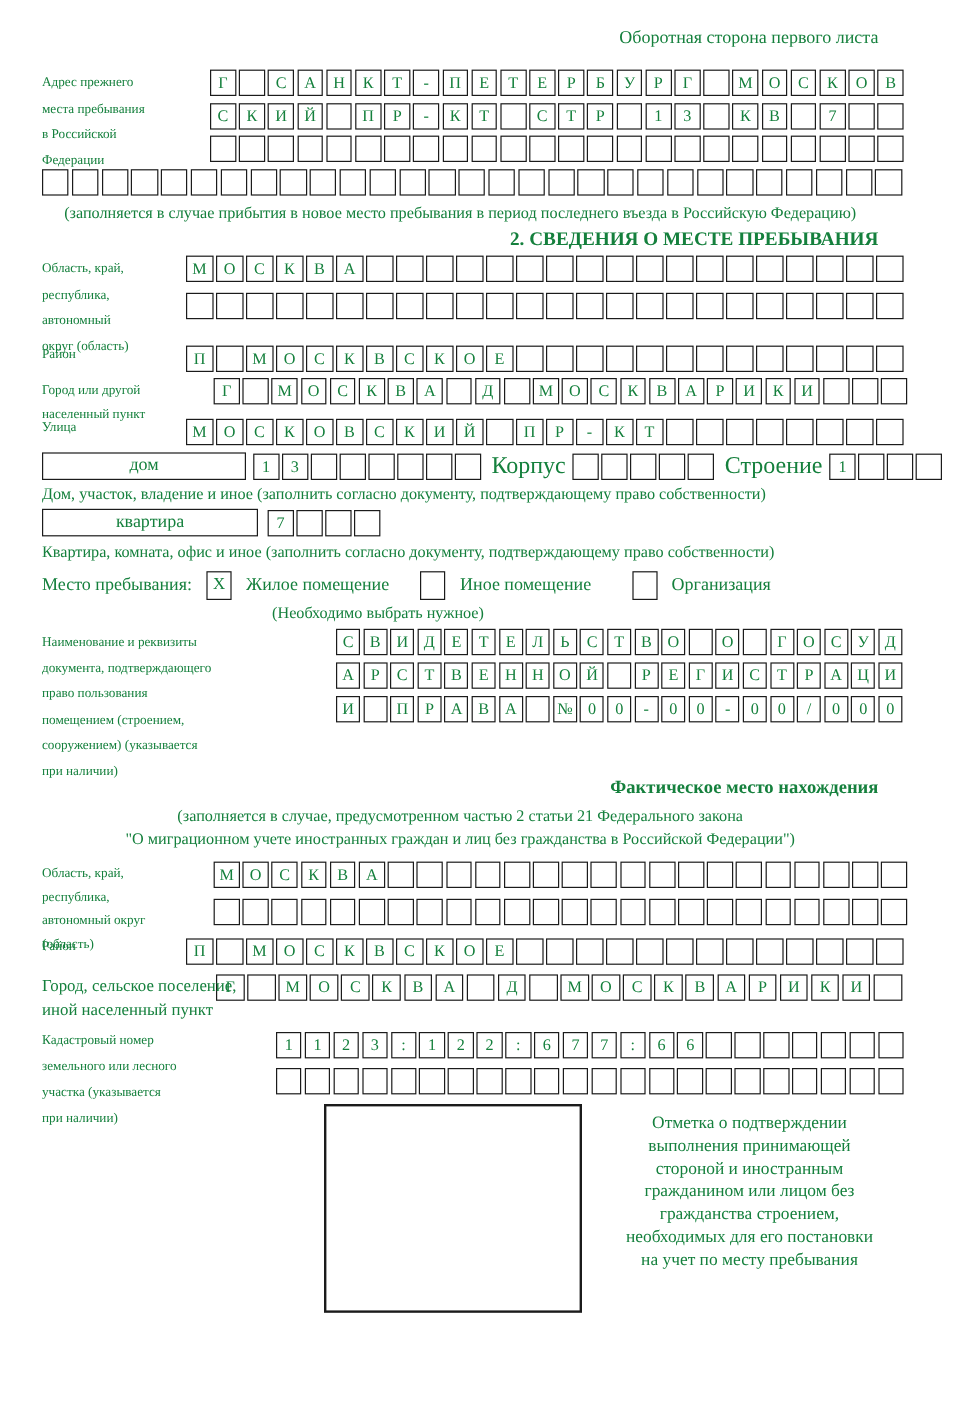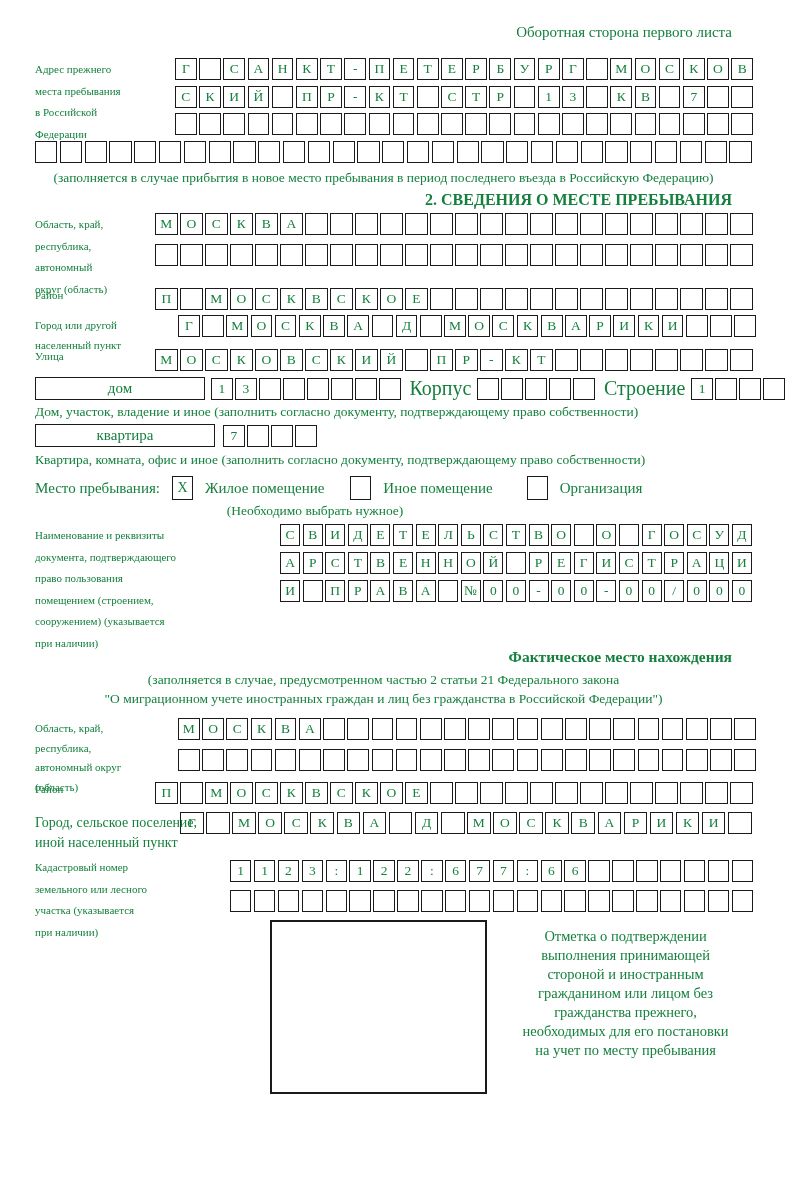--- a/index.html
+++ b/index.html
@@ -637,18 +637,18 @@
           <span class="cell"></span>
         </div>
     </div>
   </div>
 
   <div class="stampwrap" style="margin-top:8px">
     <div class="stampbox"></div>
     <div class="stampcap">
       <div>Отметка о подтверждении выполнения принимающей</div>
       <div>стороной и иностранным гражданином или лицом без</div>
-      <div>гражданства прежнего, необходимых для его постановки</div>
+      <div>гражданства строением, необходимых для его постановки</div>
       <div>на учет по месту пребывания</div>
     </div>
   </div>
 
 </div>
 
 </body></html>

